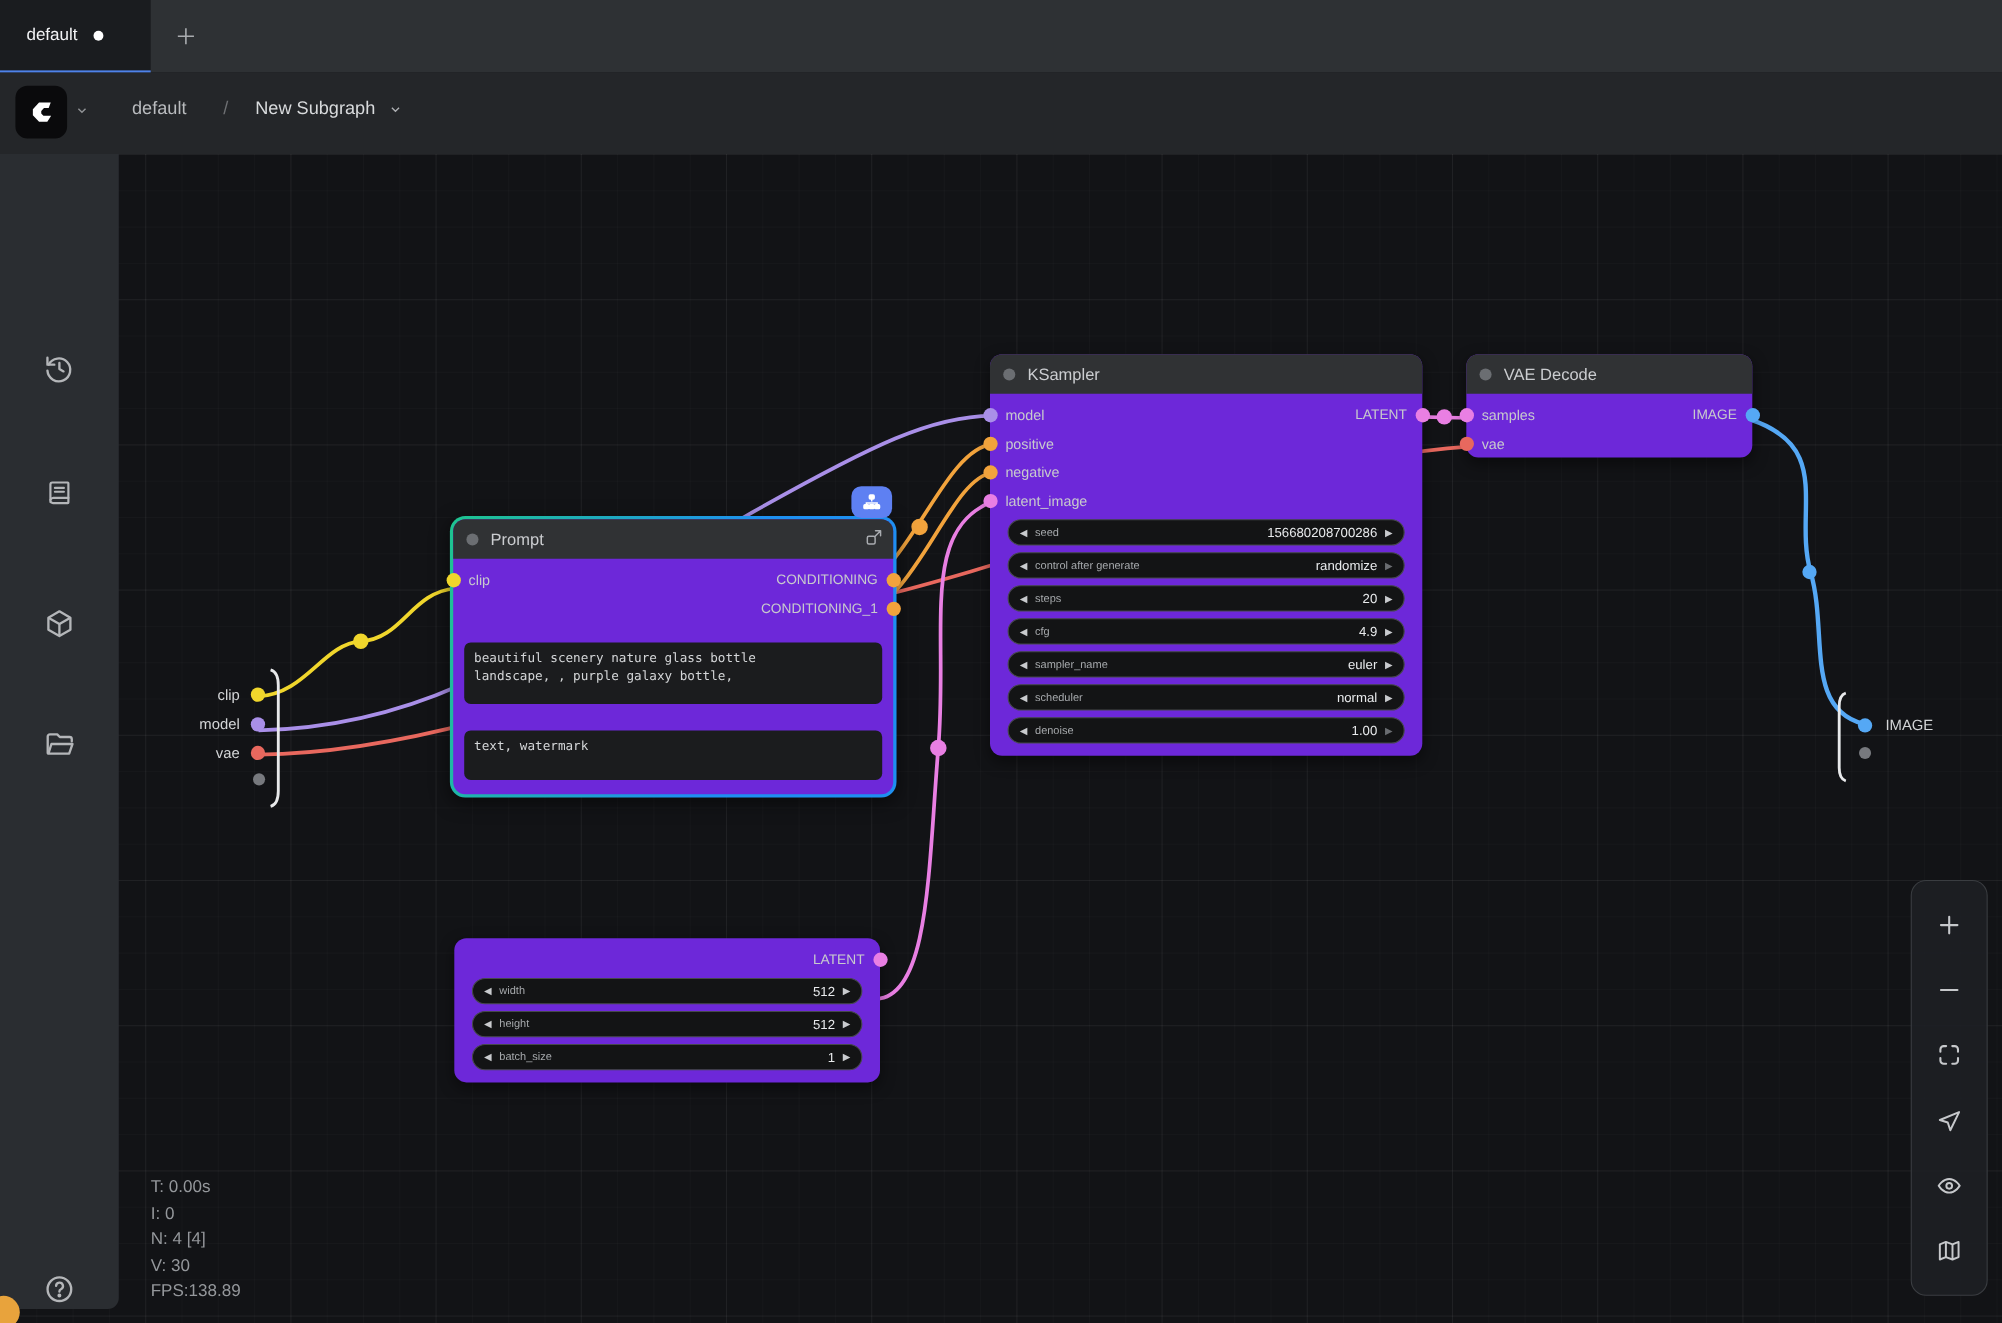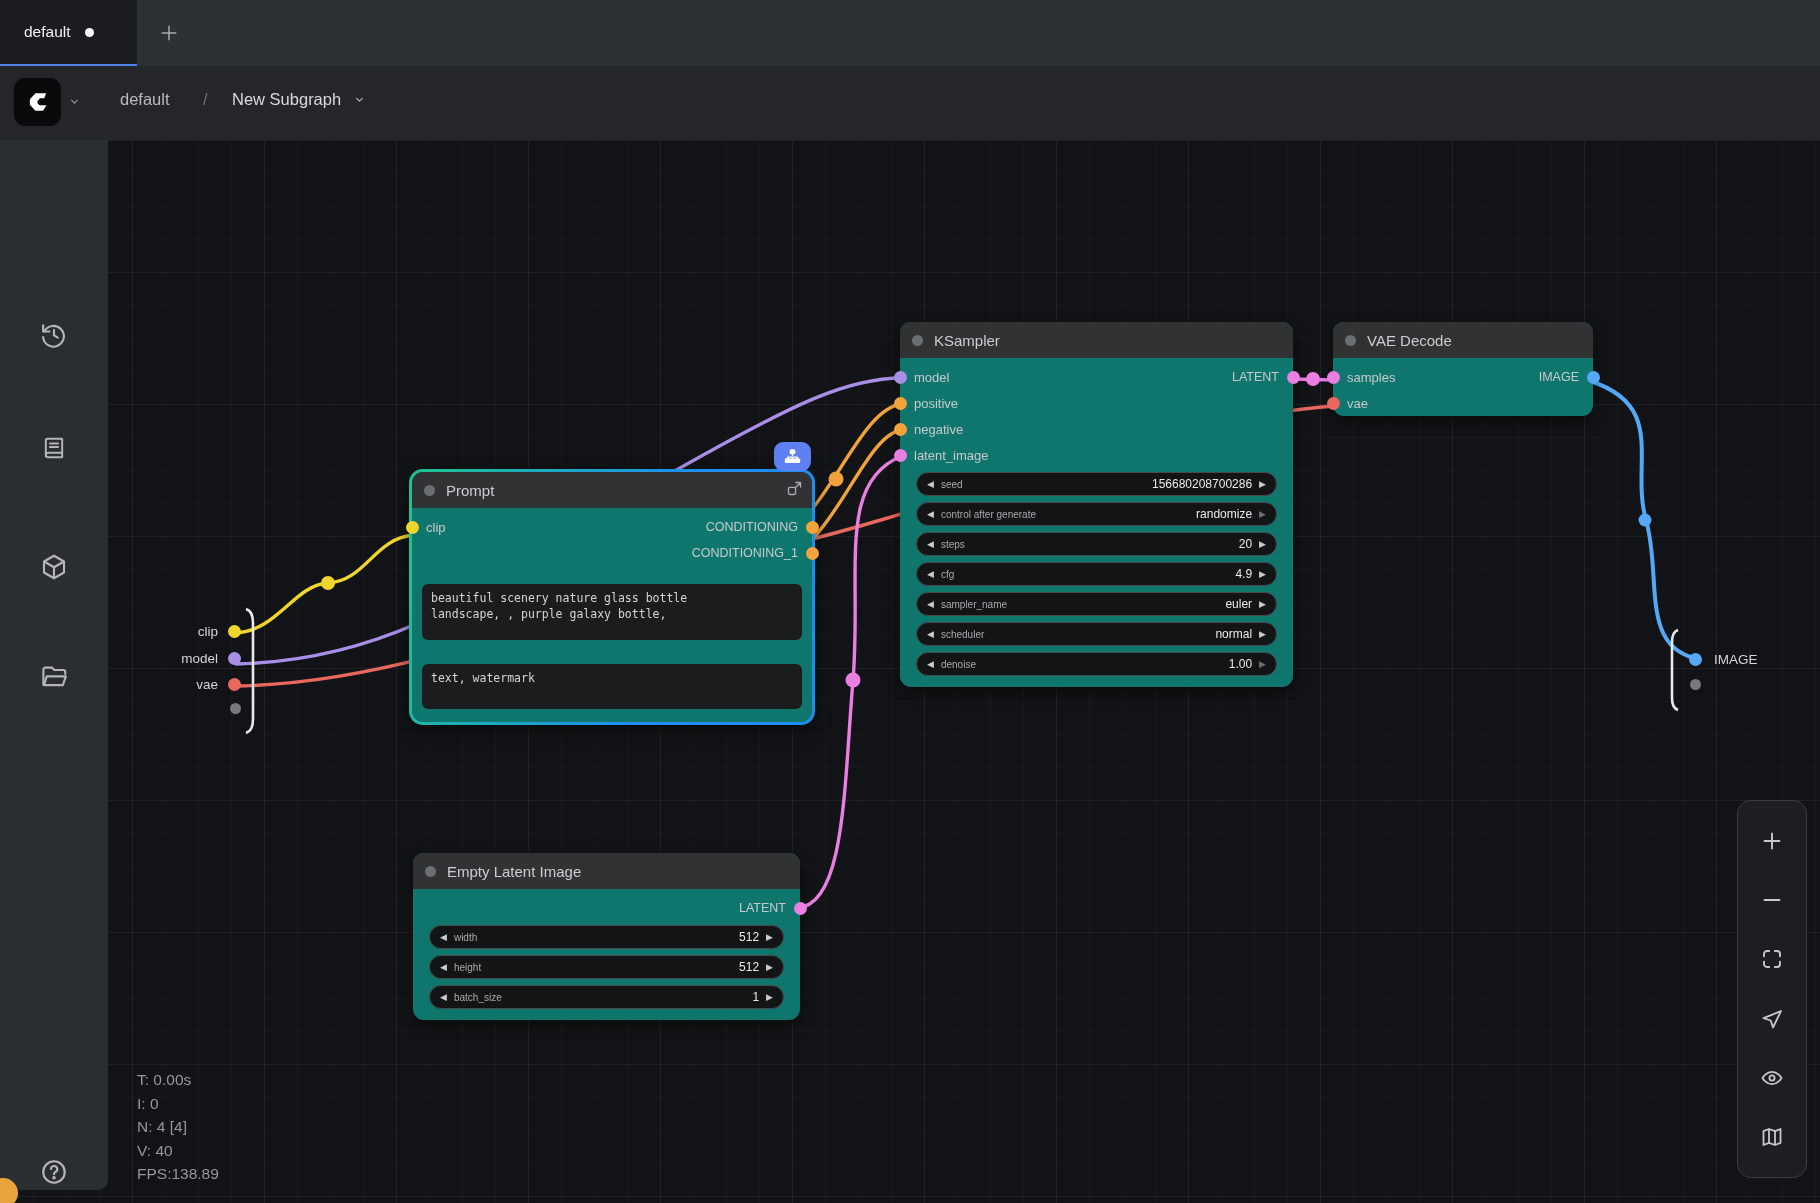--- a/index.html
+++ b/index.html
@@ -67,21 +67,21 @@
   .stats { position:absolute; left:137px; top:1068px; z-index:3; color:#94979B; font-size:15.5px;
     line-height:23.5px; }
 
   
   .zoom-panel { position:absolute; left:1737px; top:800px; width:70px; height:378px; z-index:5;
     background:rgba(30,32,36,0.88); border:1px solid #3A3D41; border-radius:14px;
     display:flex; flex-direction:column; align-items:center; justify-content:space-around; padding:10px 0; }
   .zoom-panel .zicon { color:#C6C8CB; width:26px; height:26px; display:flex; align-items:center; justify-content:center; }
 
   
-  .node { position:absolute; z-index:3; border-radius:11px; background:#0f766e;
+  .node { position:absolute; z-index:3; border-radius:11px; background:#6d28d9;
     box-shadow:0 5px 14px rgba(0,0,0,0.45); }
   .node-sel-wrap { position:absolute; z-index:4; padding:3px; border-radius:14px;
     background:linear-gradient(105deg,#1EC48F 0%, #1E8FF0 60%);
     box-shadow:0 5px 16px rgba(0,0,0,0.5); }
   .node-sel-wrap .node { position:relative; left:0; top:0; z-index:auto; box-shadow:none; }
   .node-title { height:36px; background:#303234; border-radius:11px 11px 0 0; display:flex;
     align-items:center; padding:0 12px; gap:11px; position:relative; }
   .node-title .cdot { width:11px; height:11px; border-radius:50%; background:#6B6E72; flex:none; }
   .node-title .ttext { color:#CBCDD0; font-size:15px; white-space:nowrap; }
   .expand-ic { position:absolute; right:9px; top:8px; color:#A9ACB0; }
@@ -373,24 +373,20 @@
             <span class="slbl-out">IMAGE</span>
             <span class="sdot out" style="background: rgb(85, 168, 245);"></span>
           </div>
           <div class="srow">
             <span class="sdot in" style="background: rgb(232, 104, 94);"></span>
             <span class="slbl-in">vae</span>
           </div>
         </div>
       </div>
       <div class="node" style="width: 387px; left: 413px; top: 853px;">
-        <div class="node-title">
-          <span class="cdot"></span>
-          <span class="ttext">Empty Latent Image</span>
-        </div>
         <div class="rows">
           <div class="srow">
             <span class="slbl-out">LATENT</span>
             <span class="sdot out" style="background: rgb(233, 127, 227);"></span>
           </div>
         </div>
         <div class="widgets">
           <div class="wpill">
             <span class="arr">◀</span>
             <span class="wlbl">width</span>
@@ -450,21 +446,21 @@
         </svg>
     </span>
 
   </div>
   <div class="toast-peek"></div>
 
   <div class="stats">
     <div>T: 0.00s</div>
     <div>I: 0</div>
     <div>N: 4 [4]</div>
-    <div>V: 40</div>
+    <div>V: 30</div>
     <div>FPS:138.89</div>
   </div>
 
   <div class="zoom-panel">
     <span class="zicon">
       <svg width="24" height="24" viewBox="0 0 24 24" fill="none" stroke="currentColor" stroke-width="1.9" stroke-linecap="round">
           <path d="M12 4.5v15M4.5 12h15"></path>
         </svg>
     </span>
     <span class="zicon">

